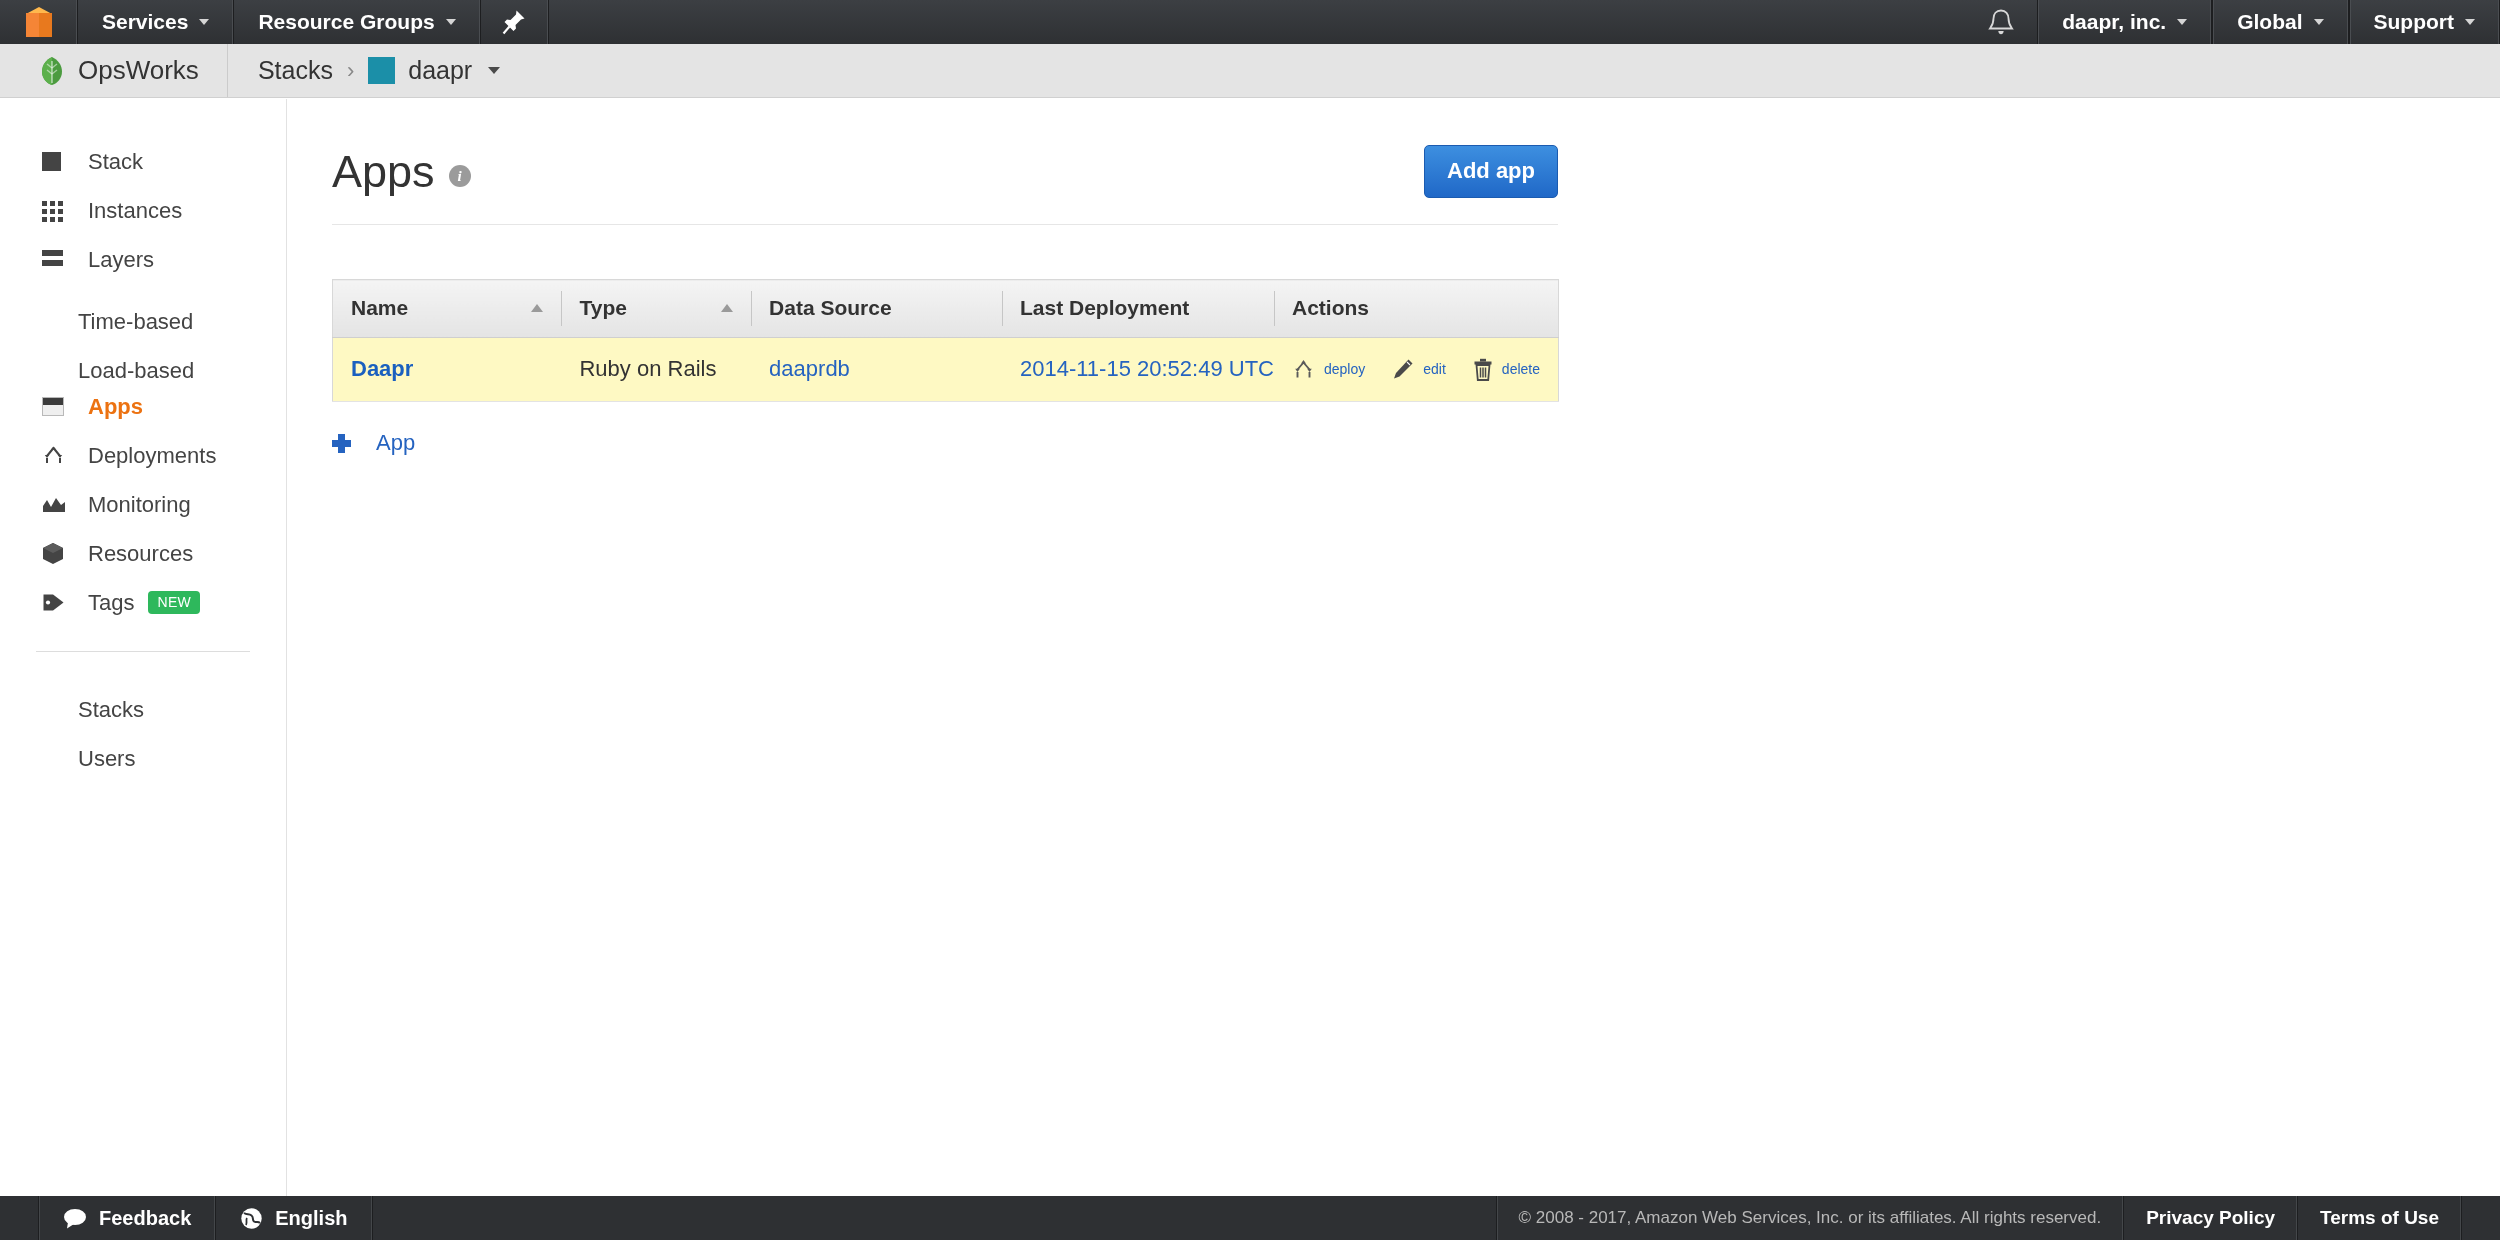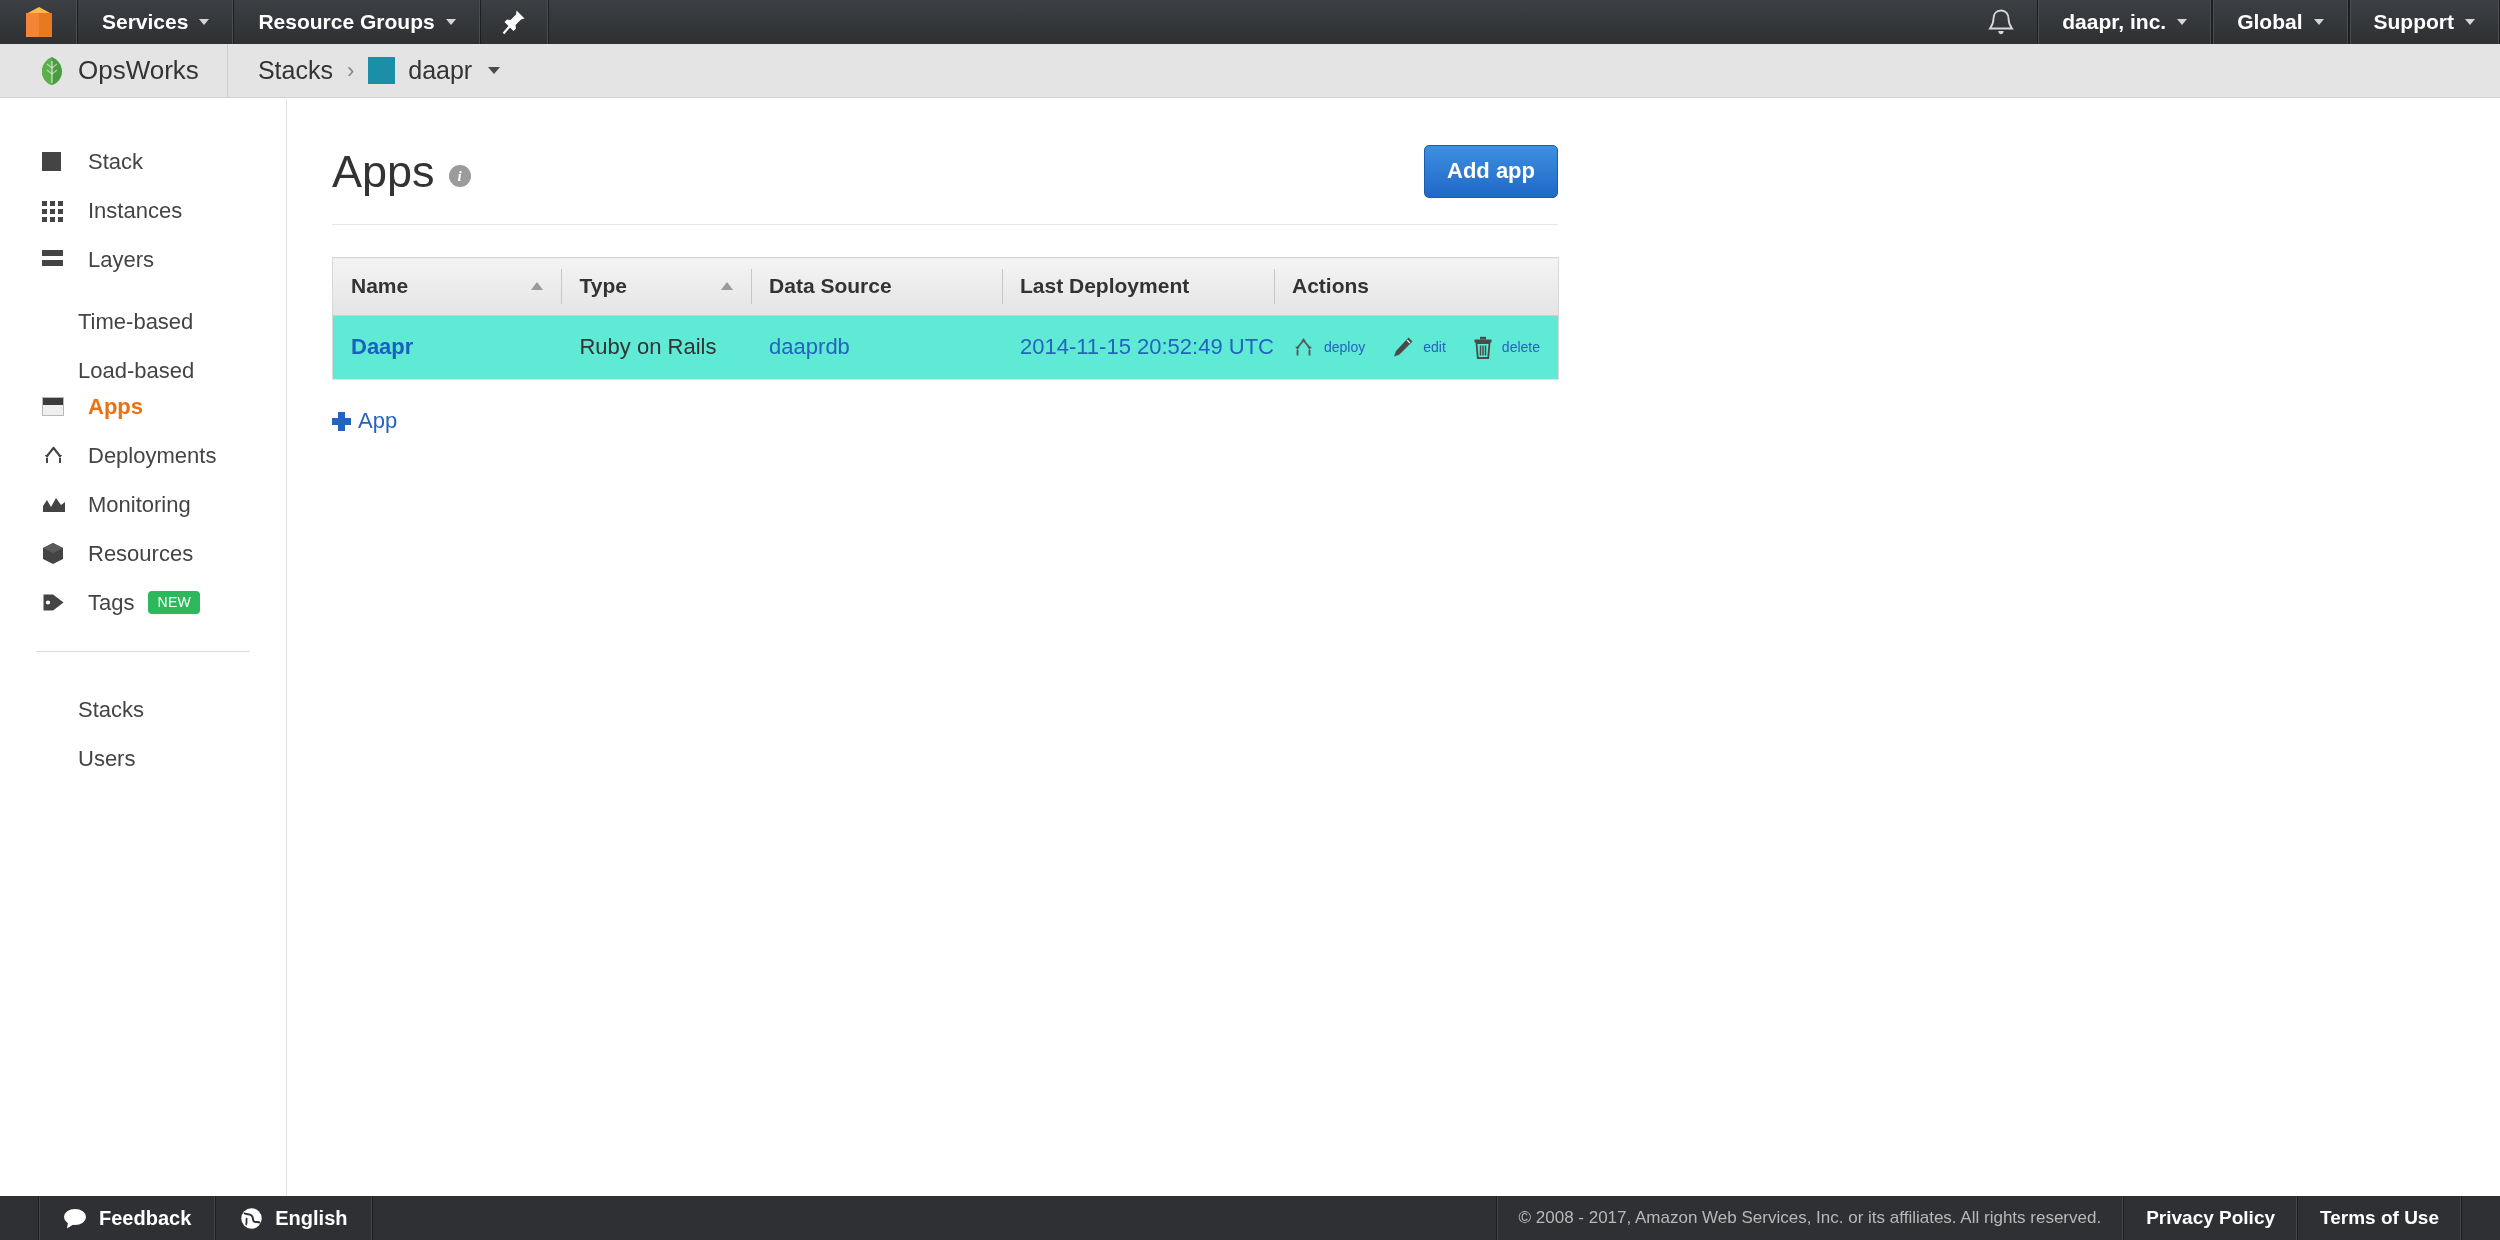--- a/index.html
+++ b/index.html
@@ -202,25 +202,25 @@
     border: 1px solid #1b5bb0;
     border-radius: 5px;
     color: #ffffff;
     font-size: 22px; font-weight: bold;
     padding: 12px 22px 13px 22px;
     cursor: pointer;
   }
 
   
   .tbl {
-    margin-top: 32px;
+    margin-top: 54px;
     width: 1227px;
     border-collapse: collapse;
     border: 1px solid #d8d8d8;
-    background: #5eead4;
+    background: #fef9c3;
   }
   .tbl thead th {
     background: linear-gradient(to bottom, #f4f4f4 0%, #e4e4e4 100%);
     border-bottom: 1px solid #cfcfcf;
     font-size: 21px;
     color: #333333;
     font-weight: bold;
     text-align: left;
     padding: 16px 0 17px 18px;
     white-space: nowrap;
@@ -248,21 +248,21 @@
     vertical-align: middle;
     white-space: nowrap;
   }
   .lnk { color: #2563c0; cursor: pointer; }
   .lnk-b { color: #1a60bf; font-weight: bold; cursor: pointer; }
   .actions-cell { display: flex; align-items: center; gap: 9px; }
   .act { display: flex; align-items: center; gap: 9px; margin-right: 18px; }
   .act .lnk { font-size: 14px; }
 
   .add-row {
-    display: flex; align-items: center; gap: 7px;
+    display: flex; align-items: center; gap: 25px;
     margin-top: 28px;
     font-size: 22px;
     cursor: pointer;
   }
   .plus {
     position: relative; width: 19px; height: 19px;
   }
   .plus::before, .plus::after {
     content: ""; position: absolute; background: #2563c0;
   }

